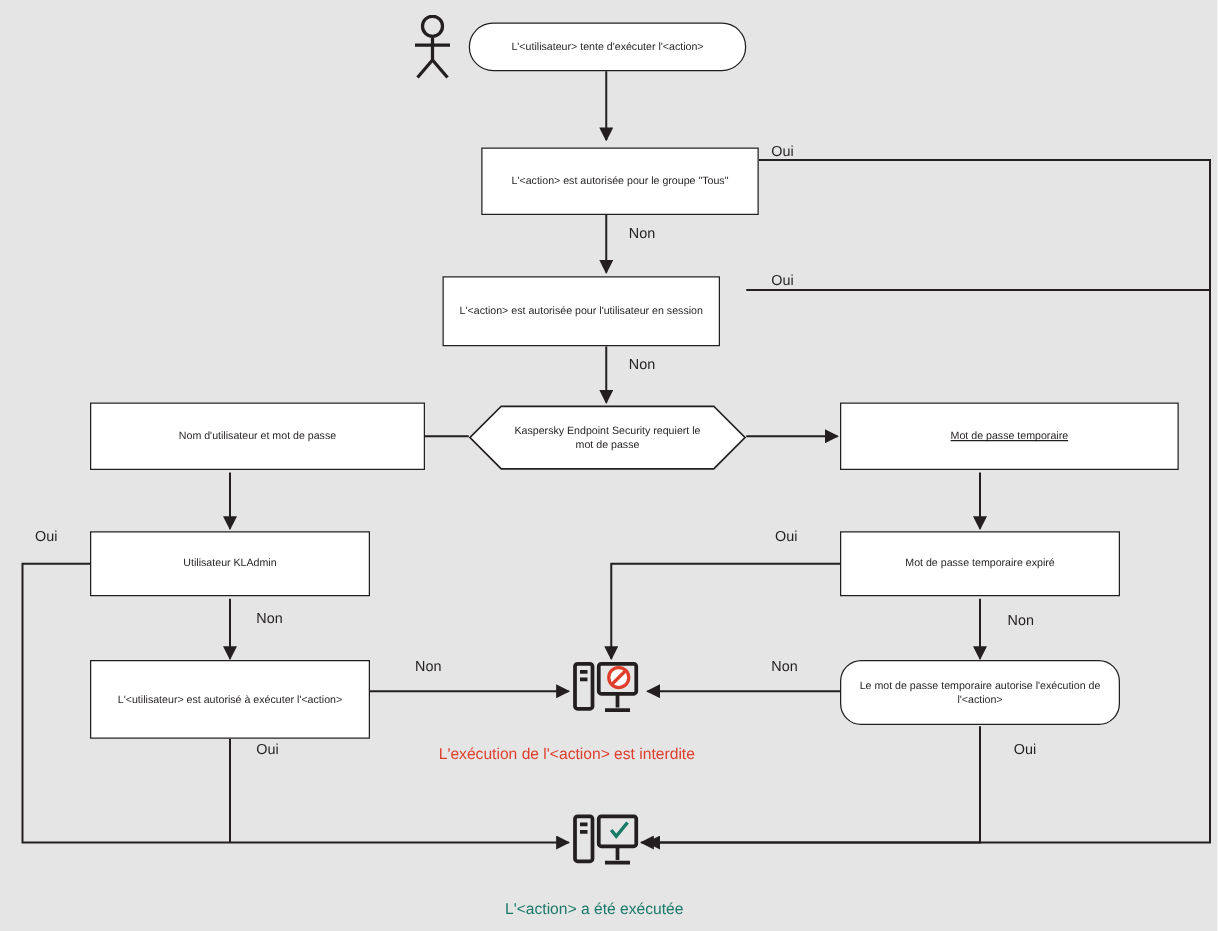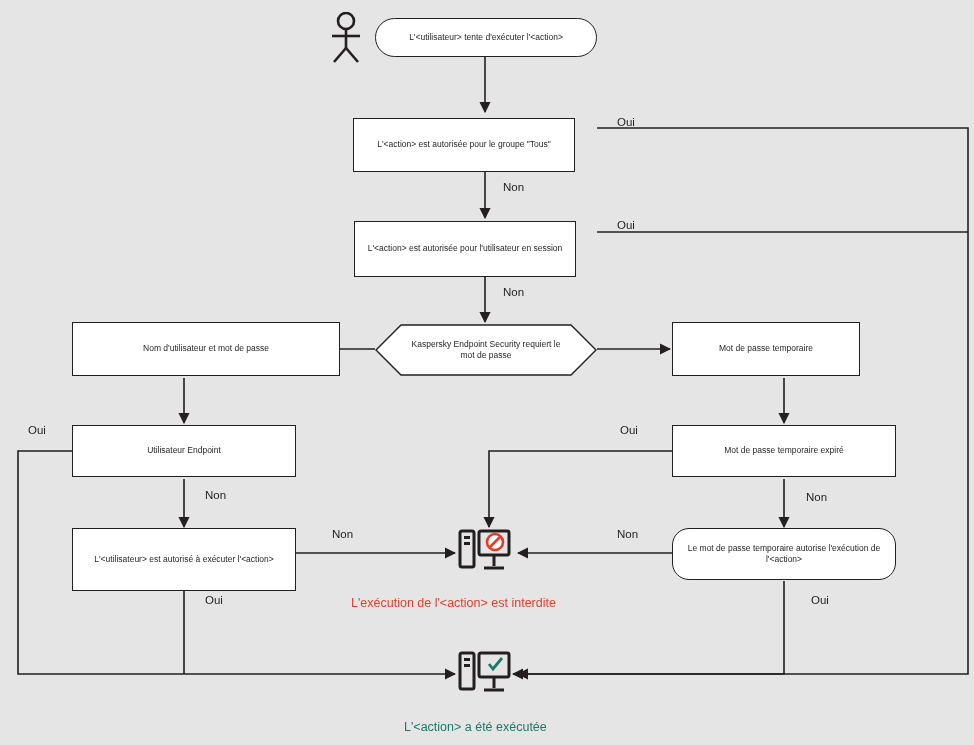--- a/index.html
+++ b/index.html
@@ -134,47 +134,47 @@
       <path d="M 6,24 L 34,24" stroke="#231f20" stroke-width="2.6" fill="none"></path>
       <path d="M 20,36 L 8,50" stroke="#231f20" stroke-width="2.6" fill="none"></path>
       <path d="M 20,36 L 32,50" stroke="#231f20" stroke-width="2.6" fill="none"></path>
     </svg>
   </div>
 
   <div class="node start" style="left:375px; top:18px; width:222px; height:39px;">
     <span>L'&lt;utilisateur&gt; tente d'exécuter l'&lt;action&gt;</span>
   </div>
 
-  <div class="node" style="left:353px; top:118px; width:222px; height:54px;">
+  <div class="node" style="left:385px; top:118px; width:222px; height:54px;">
     <span>L'&lt;action&gt; est autorisée pour le groupe "Tous"</span>
   </div>
 
   <div class="node" style="left:354px; top:221px; width:222px; height:56px;">
     <span>L'&lt;action&gt; est autorisée pour l'utilisateur en session</span>
   </div>
 
   <div class="hexwrap" style="left:375px; top:324px; width:222px; height:52px;">
     <svg width="222" height="52" viewBox="0 0 222 52" preserveAspectRatio="none">
       <polygon points="26,1 196,1 221,26 196,51 26,51 1,26" fill="#ffffff" stroke="#231f20" stroke-width="1.4"></polygon>
     </svg>
     <div class="hexlabel">
       <span>Kaspersky Endpoint Security requiert le mot de passe</span>
     </div>
   </div>
 
   <div class="node" style="left:72px; top:322px; width:268px; height:54px;">
     <span>Nom d'utilisateur et mot de passe</span>
   </div>
 
-  <div class="node" style="left:672px; top:322px; width:188px; height:54px;">
+  <div class="node" style="left:672px; top:322px; width:271px; height:54px;text-decoration:underline;">
     <span>Mot de passe temporaire</span>
   </div>
 
   <div class="node" style="left:72px; top:425px; width:224px; height:52px;">
-    <span>Utilisateur Endpoint</span>
+    <span>Utilisateur KLAdmin</span>
   </div>
 
   <div class="node" style="left:672px; top:425px; width:224px; height:52px;">
     <span>Mot de passe temporaire expiré</span>
   </div>
 
   <div class="node" style="left:72px; top:528px; width:224px; height:63px;">
     <span>L'&lt;utilisateur&gt; est autorisé à exécuter l'&lt;action&gt;</span>
   </div>
 

